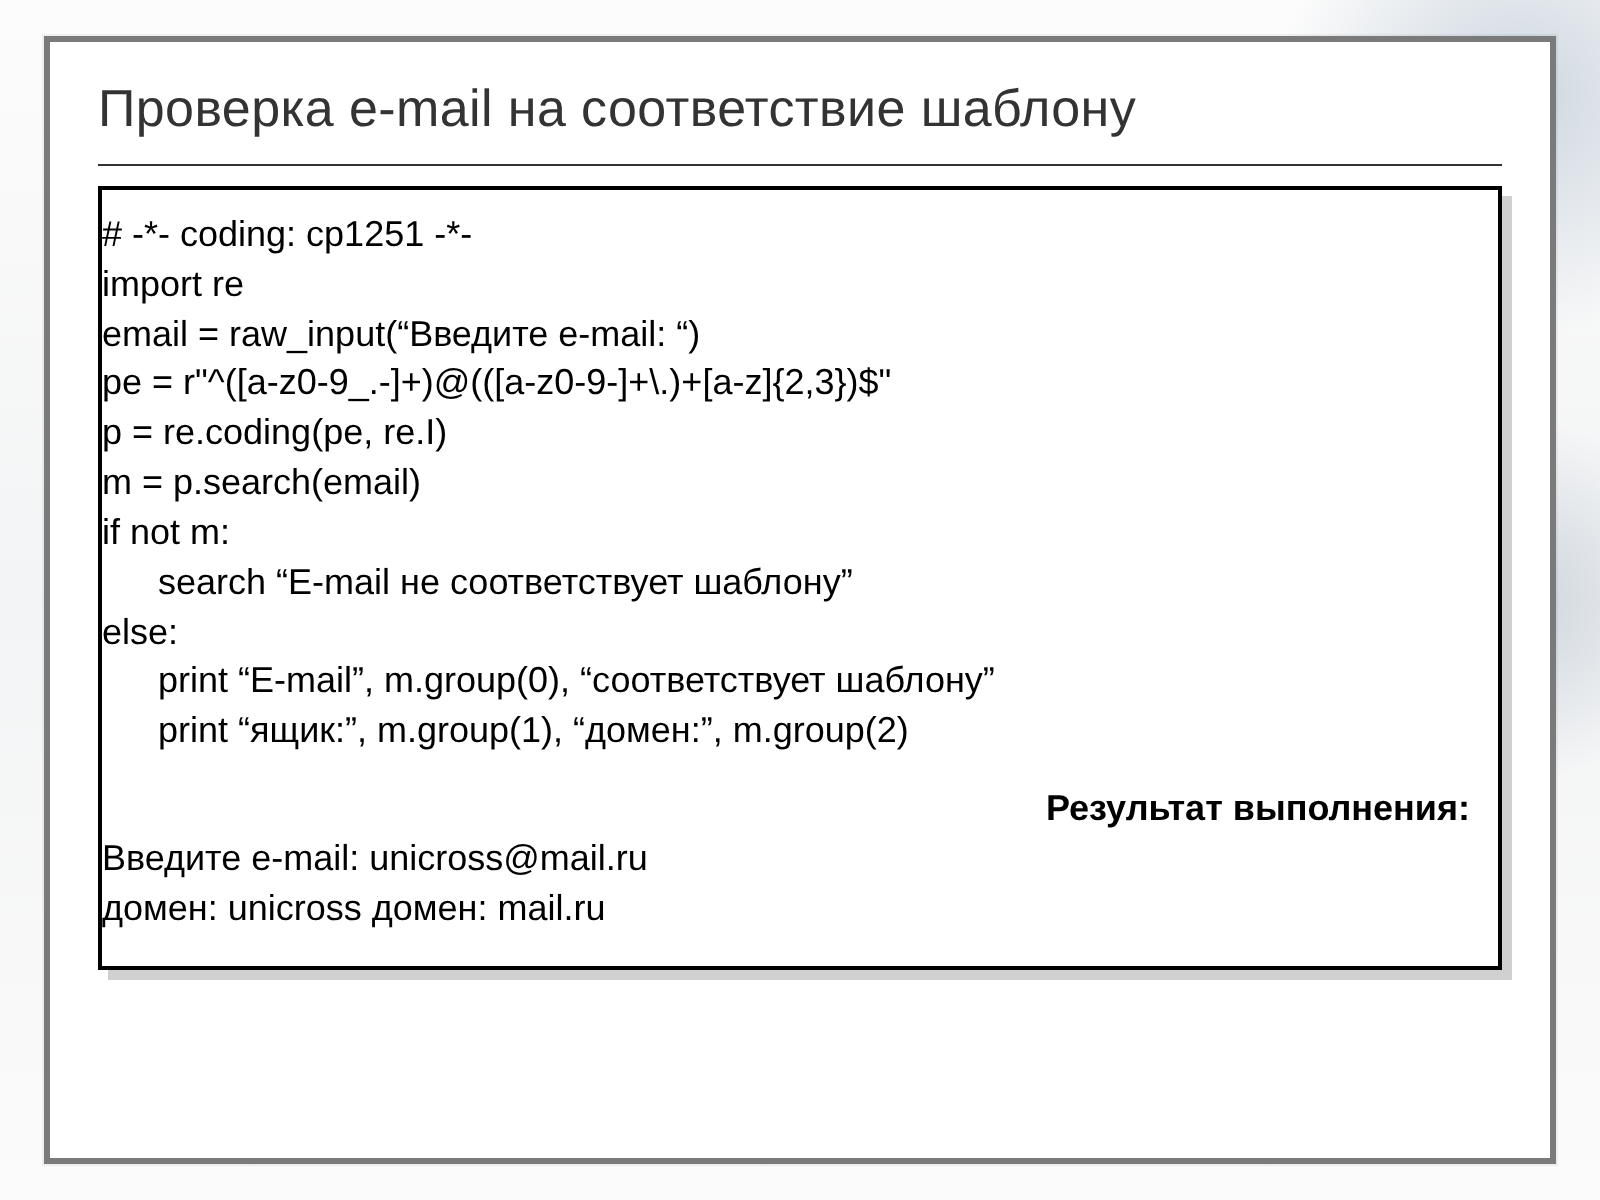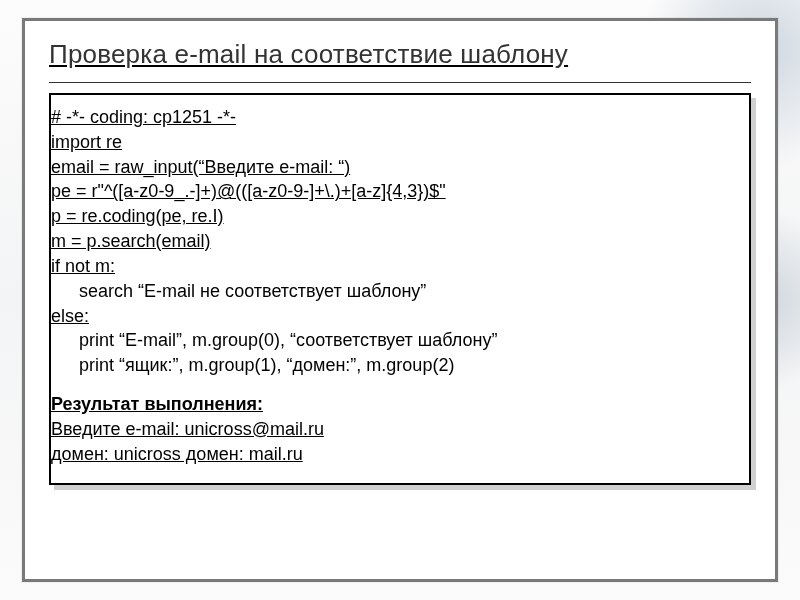--- a/index.html
+++ b/index.html
@@ -23,21 +23,20 @@
     position: absolute;
     left: 22px;
     top: 18px;
     right: 22px;
     bottom: 18px;
     border: 3px solid #7a7a7a;
     background: #ffffff;
     box-shadow: 0 0 0 1px rgba(0,0,0,0.05);
     padding: 18px 24px 20px 24px;
     box-sizing: border-box;
-    text-decoration: underline;
   }
   .title {
     font-size: 26px;
     color: #333;
     margin: 0 0 12px 0;
     font-weight: normal;
     letter-spacing: 0.2px;
   }
   .rule {
     border: none;
@@ -56,40 +55,41 @@
   }
   .codebox .line {
     white-space: pre-wrap;
   }
   .indent {
     padding-left: 28px;
     display: inline-block;
   }
   .bold {
     font-weight: bold;
+    text-align: right;
   }
   .spacer {
     height: 14px;
   }
 </style>
 </head>
 <body>
 
 <div class="backdrop"></div>
 
 <div class="frame">
 
   <h1 class="title">Проверка e-mail на соответствие шаблону</h1>
   <hr class="rule">
 
   <div class="codebox">
     <div class="line"># -*- coding: cp1251 -*-</div>
     <div class="line">import re</div>
     <div class="line">email = raw_input(“Введите e-mail: “)</div>
-    <div class="line">pe = r"^([a-z0-9_.-]+)@(([a-z0-9-]+\.)+[a-z]{4,3})$"</div>
+    <div class="line">pe = r"^([a-z0-9_.-]+)@(([a-z0-9-]+\.)+[a-z]{2,3})$"</div>
     <div class="line">p = re.coding(pe, re.I)</div>
     <div class="line">m = p.search(email)</div>
     <div class="line">if not m:</div>
     <div class="line"><span class="indent">search “E-mail не соответствует шаблону”</span></div>
     <div class="line">else:</div>
     <div class="line"><span class="indent">print “E-mail”, m.group(0), “соответствует шаблону”</span></div>
     <div class="line"><span class="indent">print “ящик:”, m.group(1), “домен:”, m.group(2)</span></div>
 
     <div class="spacer"></div>
 

